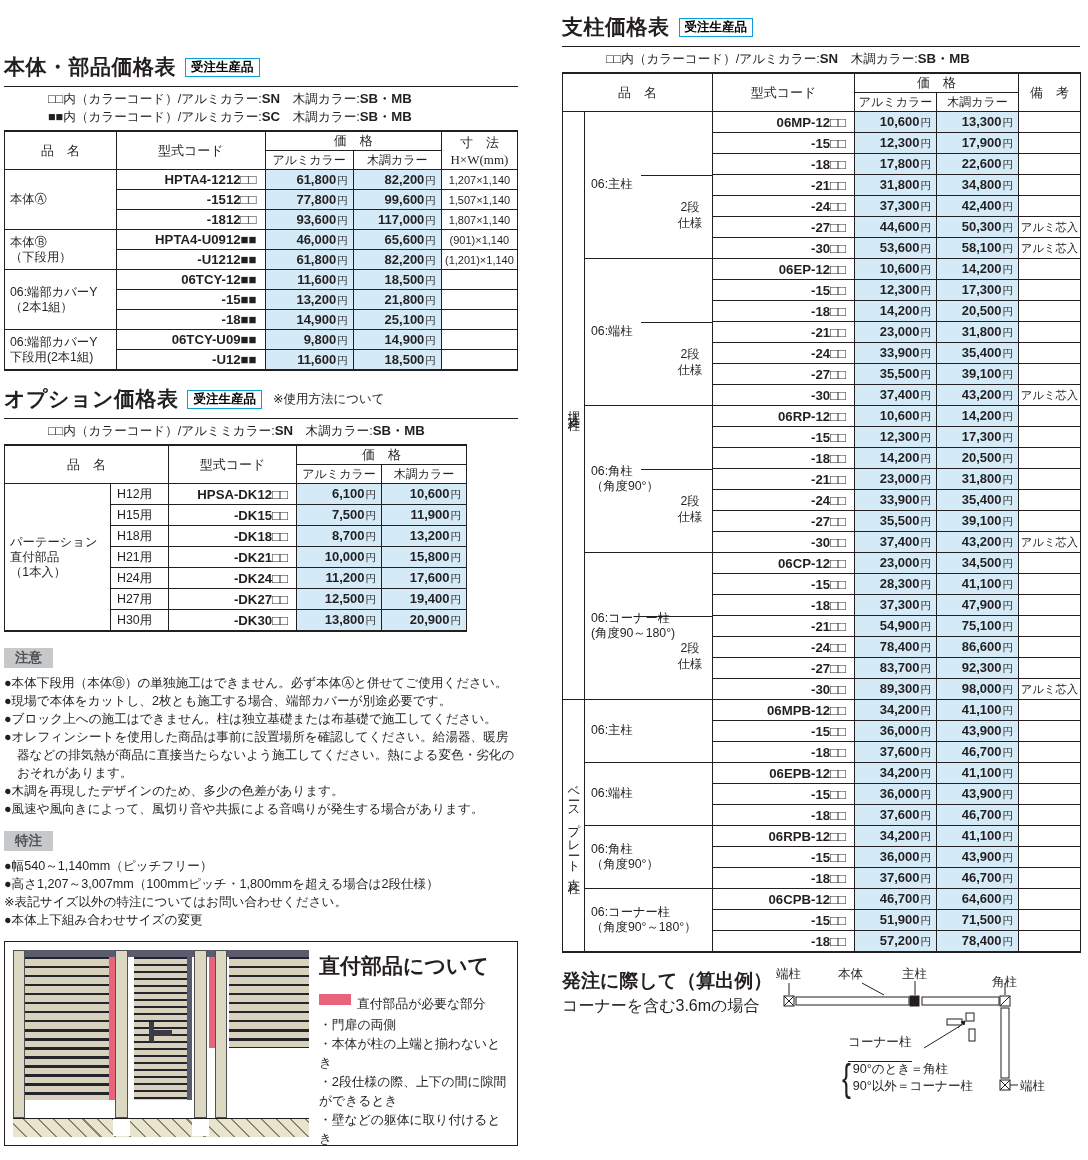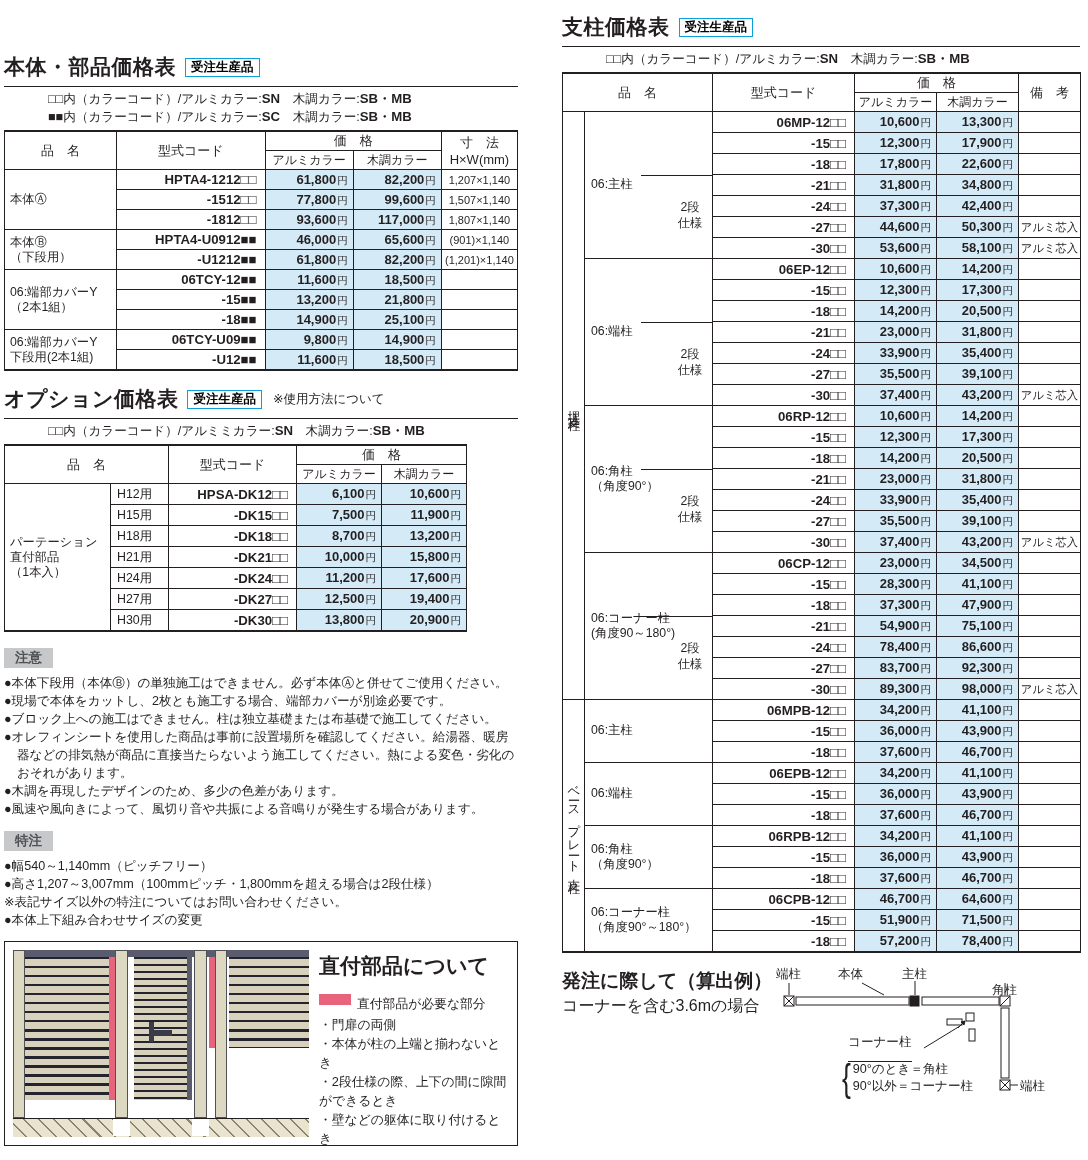--- a/index.html
+++ b/index.html
@@ -34,21 +34,21 @@
   #pillar-table td{height:20px;}
   #option-table td{height:20px;}
   .name-cell{white-space:pre-line;line-height:1.22;padding-left:5px;font-size:12.3px;}
   .size-cell{font-size:12.4px;padding-left:6px;}
   .code-cell{text-align:right;font-weight:bold;font-size:13.2px;padding-right:8px;white-space:nowrap;}
   .price-cell{background:#d4ebf7;text-align:right;padding-right:5px;white-space:nowrap;}
   .price-cell .num{font-weight:bold;font-size:13px;}
   .price-cell .yen{font-size:10.5px;margin-left:1px;}
   .dim-cell{font-size:11px;text-align:center;white-space:nowrap;padding:0 1px;}
   .biko-cell{font-size:11.3px;text-align:center;white-space:nowrap;padding:0 1px;}
-  .dim-h div{line-height:17px;}
+  .dim-h div{line-height:17px;font-family:Liberation Serif, serif;}
   .vlabel-cell{writing-mode:vertical-rl;text-orientation:upright;text-align:center;
     font-size:12.5px;letter-spacing:3px;padding:0;vertical-align:middle;}
   .pname-cell{position:relative;padding:0;}
   .pname-cell .gname{position:absolute;left:6px;top:50%;transform:translateY(-50%);
     width:118px;font-size:12.3px;line-height:1.25;white-space:pre-line;}
   .pname-cell .nidan-line{position:absolute;top:42.857%;left:44%;right:0;border-top:1px solid #231f20;}
   .pname-cell .nidan{position:absolute;right:0;top:42.857%;bottom:0;width:44px;
     display:flex;align-items:center;justify-content:center;text-align:center;
     font-size:12.3px;line-height:1.3;white-space:pre-line;}
 
@@ -702,21 +702,21 @@
         <line x1="396" y1="62" x2="403" y2="55"></line>
         <path d="M403 55 l-4 1 l3 3 z" fill="#231f20"></path>
 
         <line x1="362" y1="82" x2="398" y2="60"></line>
       </g>
     </svg>
 
     <span class="dlabel" style="left:214px;top:0;">端柱</span>
     <span class="dlabel" style="left:276px;top:0;">本体</span>
     <span class="dlabel" style="left:340px;top:0;">主柱</span>
-    <span class="dlabel" style="left:430px;top:16px;">角柱</span>
+    <span class="dlabel" style="left:430px;top:8px;">角柱</span>
     <span class="dlabel u" style="left:286px;top:68px;">コーナー柱</span>
     <span class="dlabel" style="left:458px;top:112px;">端柱</span>
 
     <div class="brace-block">
       <span class="brace-char">{</span>
       <span class="brace-lines">
         <div>90°のとき＝角柱</div>
         <div>90°以外＝コーナー柱</div>
       </span>
     </div>

